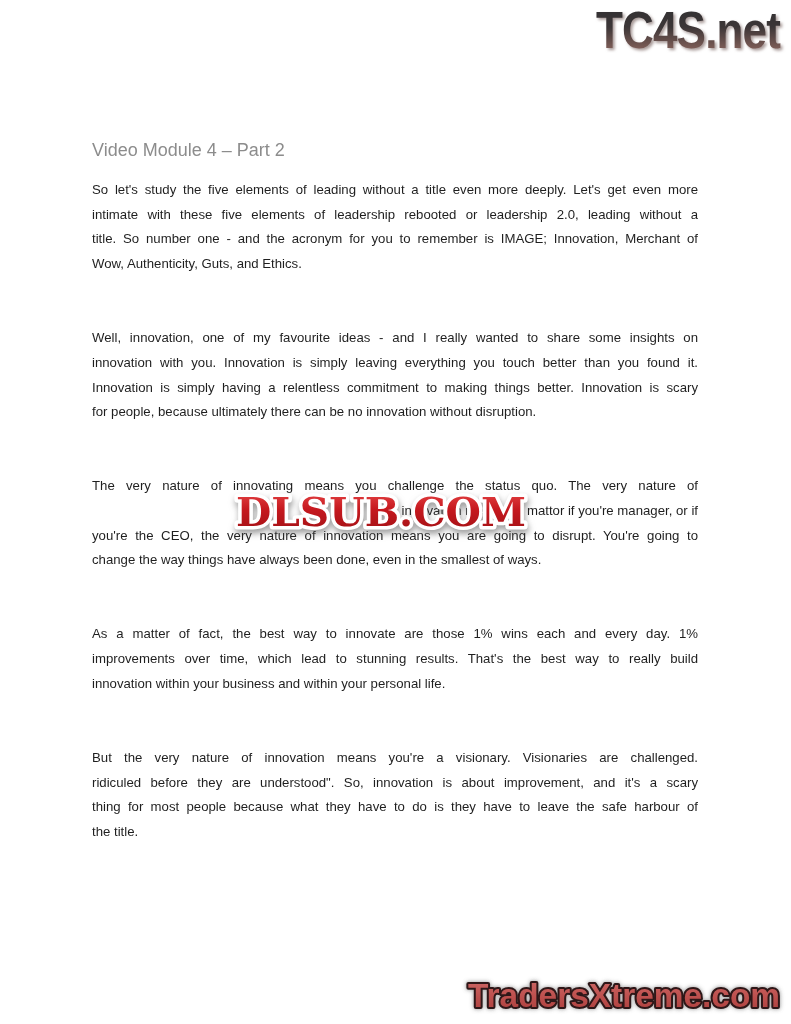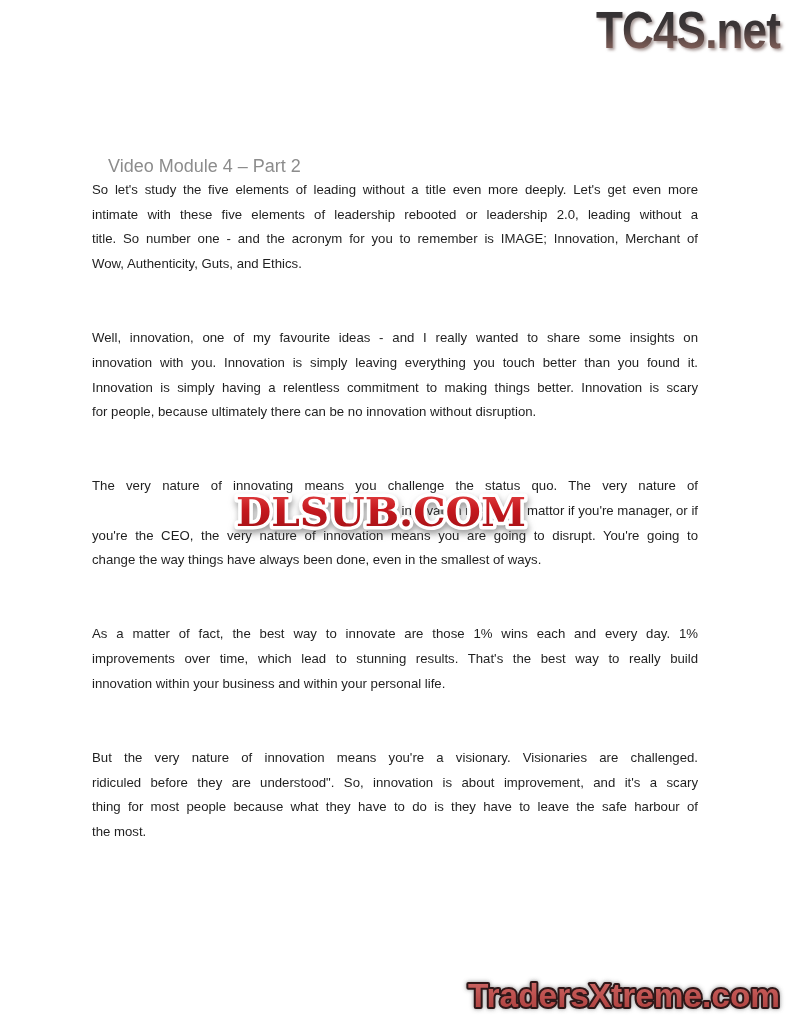--- a/index.html
+++ b/index.html
@@ -36,21 +36,21 @@
     margin: 0;
     font-size: 17.5px;
     font-weight: 400;
     color: #1c1c1c;
     line-height: 22px;
   }
   .doc-subtitle {
     position: absolute;
     left: 92px;
     top: 139px;
-    margin: 16px;
+    margin: 0;
     font-size: 18px;
     font-weight: 400;
     color: #8c8c8c;
     line-height: 22px;
   }
   .body-text {
     position: absolute;
     left: 92px;
     top: 178px;
     width: 606px;
@@ -159,21 +159,21 @@
     <div class="para">
       <div class="line">As a matter of fact, the best way to innovate are those 1% wins each and every day. 1%</div>
       <div class="line">improvements over time, which lead to stunning results. That's the best way to really build</div>
       <div class="line last">innovation within your business and within your personal life.</div>
     </div>
 
     <div class="para">
       <div class="line">But the very nature of innovation means you're a visionary. Visionaries are challenged.</div>
       <div class="line">ridiculed before they are understood". So, innovation is about improvement, and it's a scary</div>
       <div class="line">thing for most people because what they have to do is they have to leave the safe harbour of</div>
-      <div class="line last">the most.</div>
+      <div class="line last">the title.</div>
     </div>
 
   </div>
 
   <div class="watermark">
     <svg width="306" height="54" viewBox="0 0 306 54">
       <defs>
         <linearGradient id="wmgrad" x1="0" y1="0" x2="0" y2="1">
           <stop offset="0" stop-color="#ea4a4a"></stop>
           <stop offset="0.45" stop-color="#c6191f"></stop>

